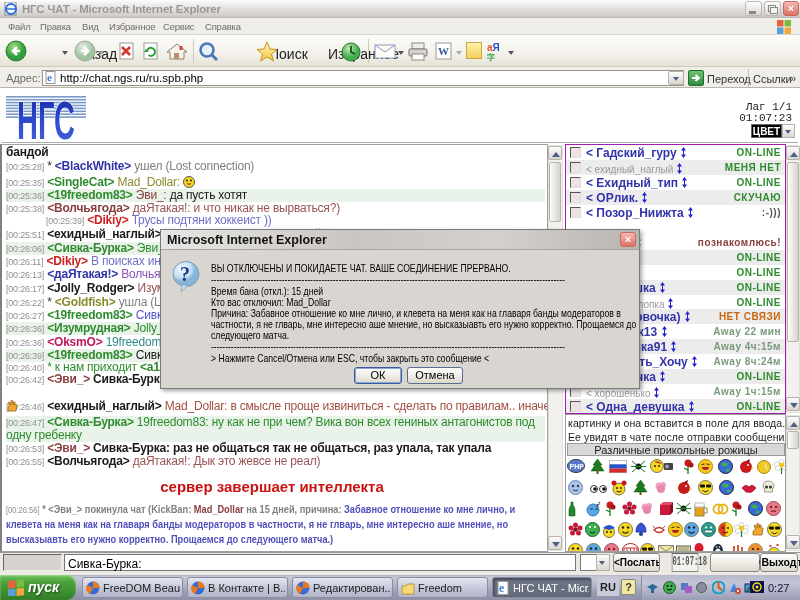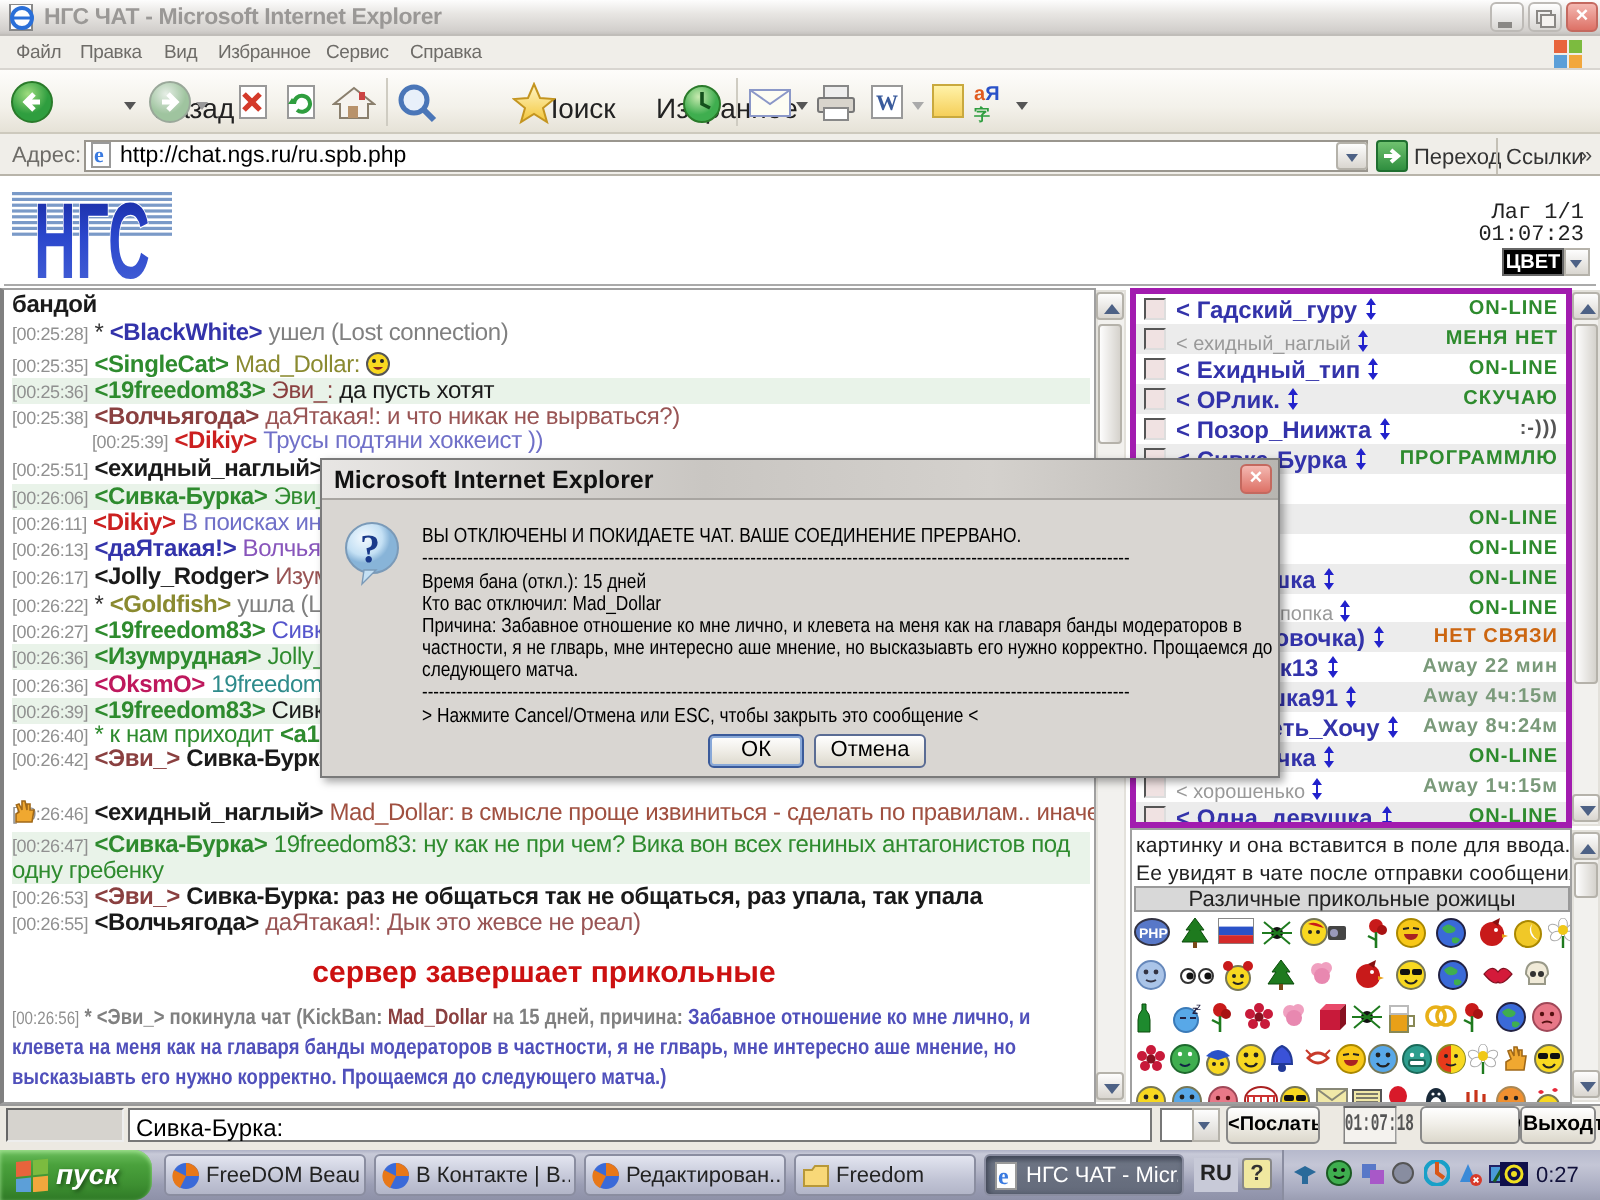--- a/index.html
+++ b/index.html
@@ -200,34 +200,34 @@
     <div class="chatline" style="top:216px;height:13px;"><span class="ts">[00:26:40]</span> <span style="color:#2e8b2e">* к нам приходит </span><span class="nick" style="color:#2e8b2e">&lt;a12345&gt;</span></div>
     <div class="chatline" style="top:228px;height:13px;"><span class="ts">[00:26:42]</span> <span class="nick" style="color:#8a4040;">&lt;Эви_&gt;</span> <span style="color:#1a1a1a;font-weight:bold">Сивка-Бурка: вот так всегда</span></div>
     <div class="chatline" style="top:255px;height:13px;"><span class="ts">[00:26:46]</span> <span class="nick" style="color:#1a1a1a;">&lt;ехидный_наглый&gt;</span> <span style="color:#a05040">Mad_Dollar: в смысле проще извиниться - сделать по правилам.. иначе</span></div>
     <div class="chatline" style="top:254px;height:15px;"><svg width="15" height="16">
         <path d="M2 8 L2 12 L10 12 L11 6 L9 6 L9 3 L7.5 3 L7.5 6 L6.5 1.5 L5 1.5 L5 6 L3.5 3 L2.2 3.5 L3.5 7 Z" fill="#f0a830" stroke="#a06818" stroke-width="0.8"></path>
       </svg></div>
     <div class="chatline" style="top:271px;height:14px;background:#e9f3e9;"><span class="ts">[00:26:47]</span> <span class="nick" style="color:#2e8b2e;">&lt;Сивка-Бурка&gt;</span> <span style="color:#2e8b2e">19freedom83: ну как не при чем? Вика вон всех гениных антагонистов под</span></div>
     <div class="chatline" style="top:284px;height:13px;background:#e9f3e9;"><span style="color:#2e8b2e;background:#e9f3e9">одну гребенку</span></div>
     <div class="chatline" style="top:297px;height:13px;"><span class="ts">[00:26:53]</span> <span class="nick" style="color:#8a4040;">&lt;Эви_&gt;</span> <span style="color:#1a1a1a;font-weight:bold">Сивка-Бурка: раз не общаться так не общаться, раз упала, так упала</span></div>
     <div class="chatline" style="top:310px;height:13px;"><span class="ts">[00:26:55]</span> <span class="nick" style="color:#1a1a1a;">&lt;Волчьягода&gt;</span> <span style="color:#995555">даЯтакая!: Дык это жевсе не реал)</span></div>
-    <div class="abs" style="left:0;top:333px;width:540px;text-align:center;font-size:15px;font-weight:bold;color:#cc1111;">сервер завершает прикольные</div>
+    <div class="abs" style="left:0;top:333px;width:540px;text-align:center;font-size:15px;font-weight:bold;color:#cc1111;">сервер завершает интеллекта</div>
     <div class="abs" style="left:4px;top:358px;font-size:11px;font-weight:bold;color:#5050bb;white-space:nowrap;transform:scaleX(.84);transform-origin:0 0;"><span class="ts" style="font-weight:normal">[00:26:56]</span> <span style="color:#808080">* &lt;Эви_&gt; покинула чат (KickBan:</span> <span style="color:#8a4040">Mad_Dollar</span> <span style="color:#808080">на 15 дней, причина:</span> Забавное отношение ко мне лично, и</div>
     <div class="abs" style="left:4px;top:373px;font-size:11px;font-weight:bold;color:#5050bb;white-space:nowrap;transform:scaleX(.84);transform-origin:0 0;">клевета на меня как на главаря банды модераторов в частности, я не глварь, мне интересно аше мнение, но</div>
     <div class="abs" style="left:4px;top:388px;font-size:11px;font-weight:bold;color:#5050bb;white-space:nowrap;transform:scaleX(.84);transform-origin:0 0;">высказыавть его нужно корректно. Прощаемся до следующего матча.)</div>
 </div>
 <div class="sb" style="left:548px;top:145px;width:15px;height:406px;"></div>
 <div class="sbtn" style="left:548px;top:146px;">
     <div class="arrow-up"></div>
   </div>
 <div class="sbtn" style="left:548px;top:536px;">
     <div class="arrow-dn"></div>
   </div>
 <div class="thumb" style="left:549px;top:162px;height:60px;"></div>
-<div class="abs" style="left:565px;top:144px;width:221px;height:270px;background:#fff;border:3px solid #a21caf;overflow:hidden;">
+<div class="abs" style="left:565px;top:144px;width:221px;height:270px;background:#fff;border:1px solid #a21caf;overflow:hidden;">
 <div class="ulrow" style="top:0.0px;">
       <div class="cbx"></div>
       <div class="uname" style="">&lt; Гадский_гуру <svg width="7" height="11" style="vertical-align:-1px">
           <path d="M3.5 0 L6 3.5 L1 3.5 Z M3.5 11 L6 7.5 L1 7.5 Z M3 3.5 h1 v4 h-1 Z" fill="#2222cc"></path>
         </svg></div>
       <div class="ustat" style="color:#2e8b2e;">ON-LINE</div>
     </div>
 <div class="ulrow" style="top:14.9px;background:#ececec;">
       <div class="cbx"></div>
       <div class="uname" style="color:#999;font-weight:normal;font-size:10px;top:3px;">&lt; ехидный_наглый <svg width="7" height="11" style="vertical-align:-1px">
@@ -249,26 +249,26 @@
         </svg></div>
       <div class="ustat" style="color:#2e8b2e;">СКУЧАЮ</div>
     </div>
 <div class="ulrow" style="top:59.8px;">
       <div class="cbx"></div>
       <div class="uname" style="">&lt; Позор_Ниижта <svg width="7" height="11" style="vertical-align:-1px">
           <path d="M3.5 0 L6 3.5 L1 3.5 Z M3.5 11 L6 7.5 L1 7.5 Z M3 3.5 h1 v4 h-1 Z" fill="#2222cc"></path>
         </svg></div>
       <div class="ustat" style="color:#555;">:-)))</div>
     </div>
-<div class="ulrow" style="top:74.8px;background:#ececec;">
-      <div class="cbx"></div>
-      <div class="uname" style="">&lt; Сивка-Бурка <svg width="7" height="11" style="vertical-align:-1px">
-          <path d="M3.5 0 L6 3.5 L1 3.5 Z M3.5 11 L6 7.5 L1 7.5 Z M3 3.5 h1 v4 h-1 Z" fill="#2222cc"></path>
-        </svg></div>
-      <div class="ustat" style="color:#2e8b2e;">ПРОГРАММЛЮ</div>
+<div class="ulrow" style="top:89.7px;">
+      <div class="cbx"></div>
+      <div class="uname" style="">&lt; Кот_ж <svg width="7" height="11" style="vertical-align:-1px">
+          <path d="M3.5 0 L6 3.5 L1 3.5 Z M3.5 11 L6 7.5 L1 7.5 Z M3 3.5 h1 v4 h-1 Z" fill="#2222cc"></path>
+        </svg></div>
+      <div class="ustat" style="color:#8a4040;">познакомлюсь!</div>
     </div>
 <div class="ulrow" style="top:104.6px;background:#ececec;">
       <div class="cbx"></div>
       <div class="uname" style="">&lt; Мечта</div>
       <div class="ustat" style="color:#2e8b2e;">ON-LINE</div>
     </div>
 <div class="ulrow" style="top:119.6px;">
       <div class="cbx"></div>
       <div class="uname" style="">&lt; Юля</div>
       <div class="ustat" style="color:#2e8b2e;">ON-LINE</div>

